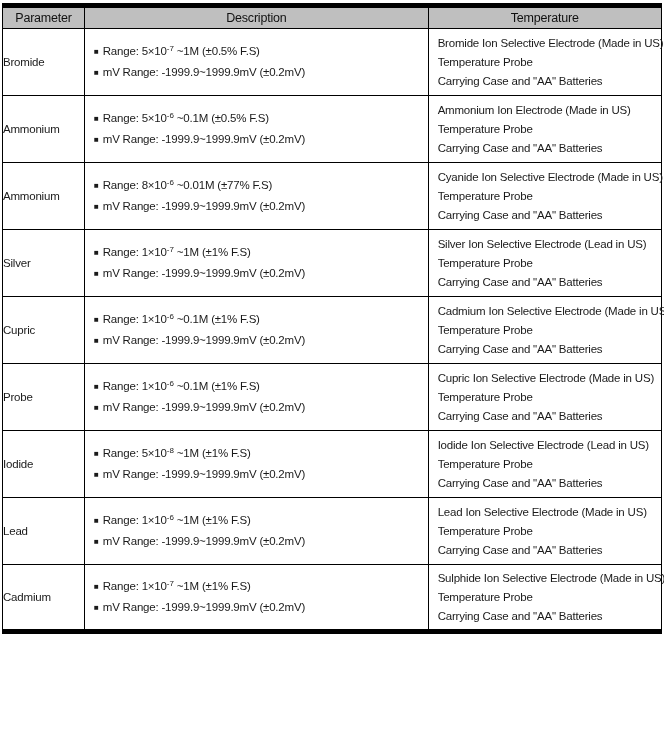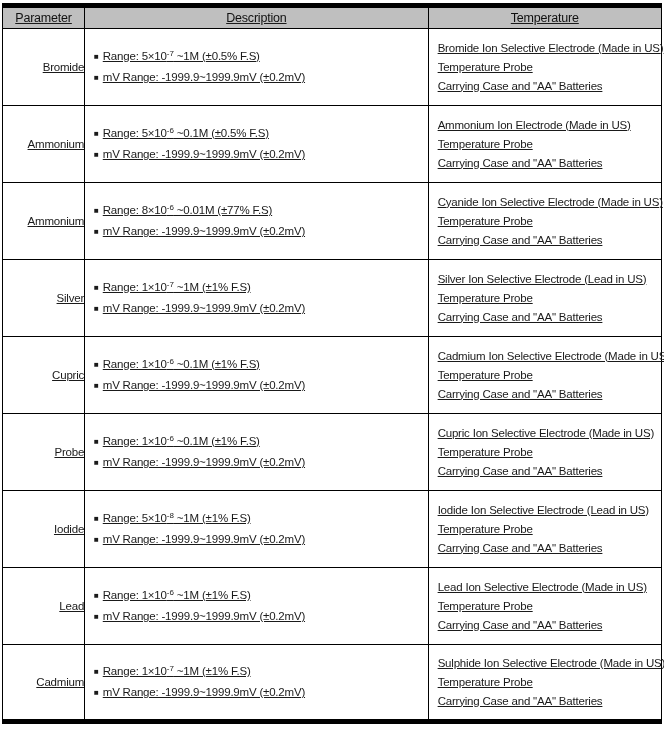--- a/index.html
+++ b/index.html
@@ -6,21 +6,20 @@
   html, body {
     width: 664px; height: 741px;
     background: #ffffff;
     font-family: "Liberation Sans", sans-serif;
     color: #1a1a1a;
   }
   .table-wrap {
     position: absolute;
     left: 2px; top: 3px;
     width: 660px;
-    text-decoration: underline;
   }
   table.spec-table {
     width: 100%;
     border-collapse: collapse;
     border-top: 5px solid #000;
     border-bottom: 5px solid #000;
     table-layout: fixed;
   }
   th, td { border: 1px solid #000; vertical-align: middle; }
   col.c-param { width: 82px; }
@@ -28,22 +27,22 @@
   col.c-acc   { width: 233px; }
   thead th {
     background: #bfbfbf;
     height: 23px;
     font-size: 12.5px;
     font-weight: normal;
     letter-spacing: -0.2px;
     text-align: center;
     color: #111;
   }
-  tbody td { height: 77px; font-size: 11.5px; letter-spacing: -0.2px; }
-  td.param-cell { text-align: right; }
+  tbody td { height: 67px; font-size: 11.5px; letter-spacing: -0.2px; }
+  td.param-cell { text-align: left; }
   td.desc-cell  { padding-left: 9px; padding-right: 4px; }
   td.acc-cell   { padding-left: 9px; padding-right: 4px; }
   .desc-line { line-height: 20px; white-space: nowrap; }
   .acc-line  { line-height: 19px; white-space: nowrap; }
   .bullet {
     display: inline-block;
     font-size: 8px;
     vertical-align: 1px;
     margin-right: 4px;
   }

